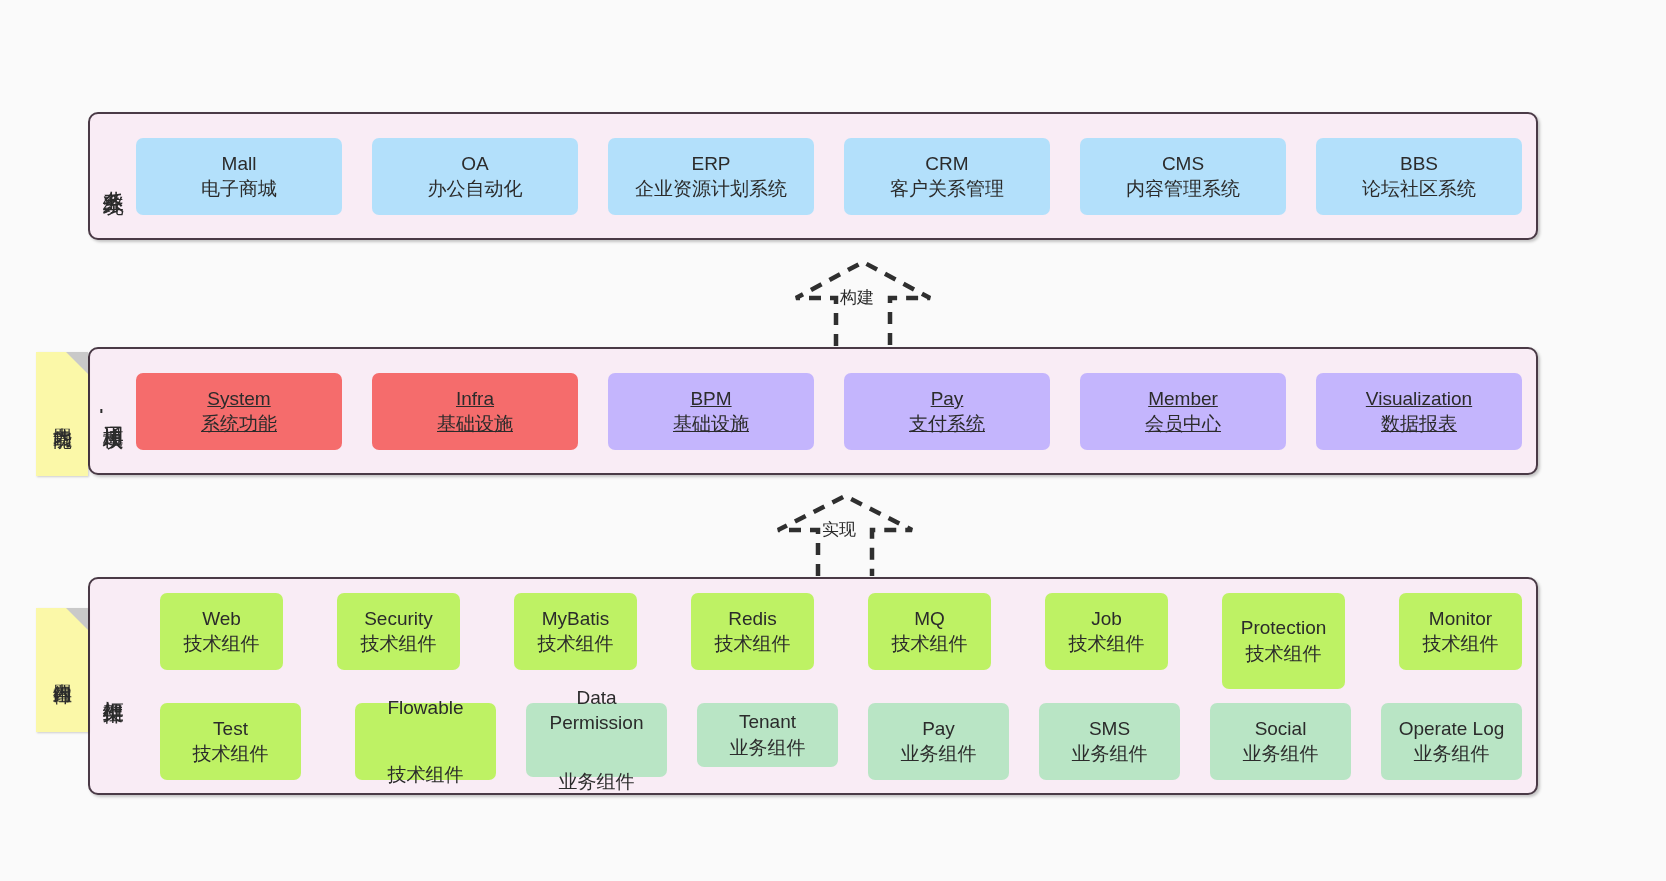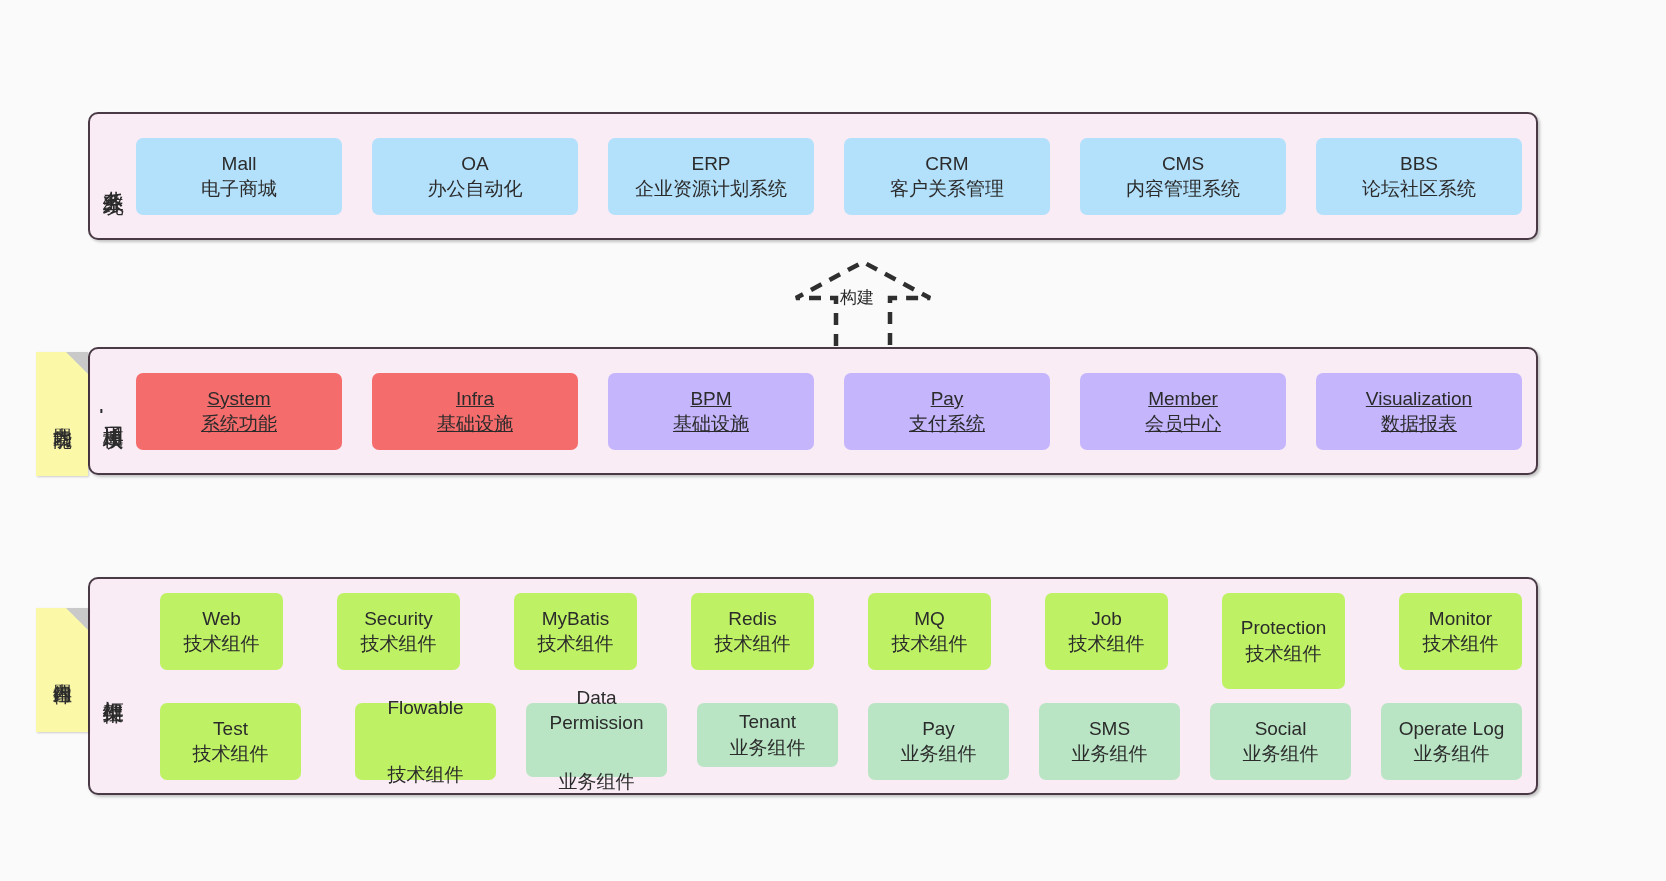--- a/index.html
+++ b/index.html
@@ -215,20 +215,26 @@
           </div>
           <div class="card-gap"></div>
           <div class="card c-pink" style="height: 77px;">
             <div class="en">Visualization</div>
             <div class="cn">数据报表</div>
           </div>
         </div>
     </div>
   </div>
 
+  <div class="arrow-wrap" style="left:770px; top:492px; width:150px; height:88px;">
+    <svg width="150" height="88" viewBox="0 0 150 88">
+      <path d="M 48 84 L 48 38 L 8 38 L 75 4 L 142 38 L 102 38 L 102 84" fill="none" stroke="#2f2f2f" stroke-width="4.5" stroke-dasharray="12 9" stroke-linecap="butt" stroke-linejoin="miter"></path>
+    </svg>
+    <div class="arrow-label" style="left:52px; top:26px;">实现</div>
+  </div>
 
   <div class="sticky" id="sticky-framework" style="left:36px; top:608px; width:52px; height:124px;">
     <span class="fold"></span>
     <span>内置组件</span>
   </div>
 
   <div class="layer" id="layer-framework" style="left:88px; top:577px; width:1450px; height:218px;">
     <div class="layer-title">框架组件</div>
     <div class="layer-body">
       <div class="card-row" id="framework-row1">

